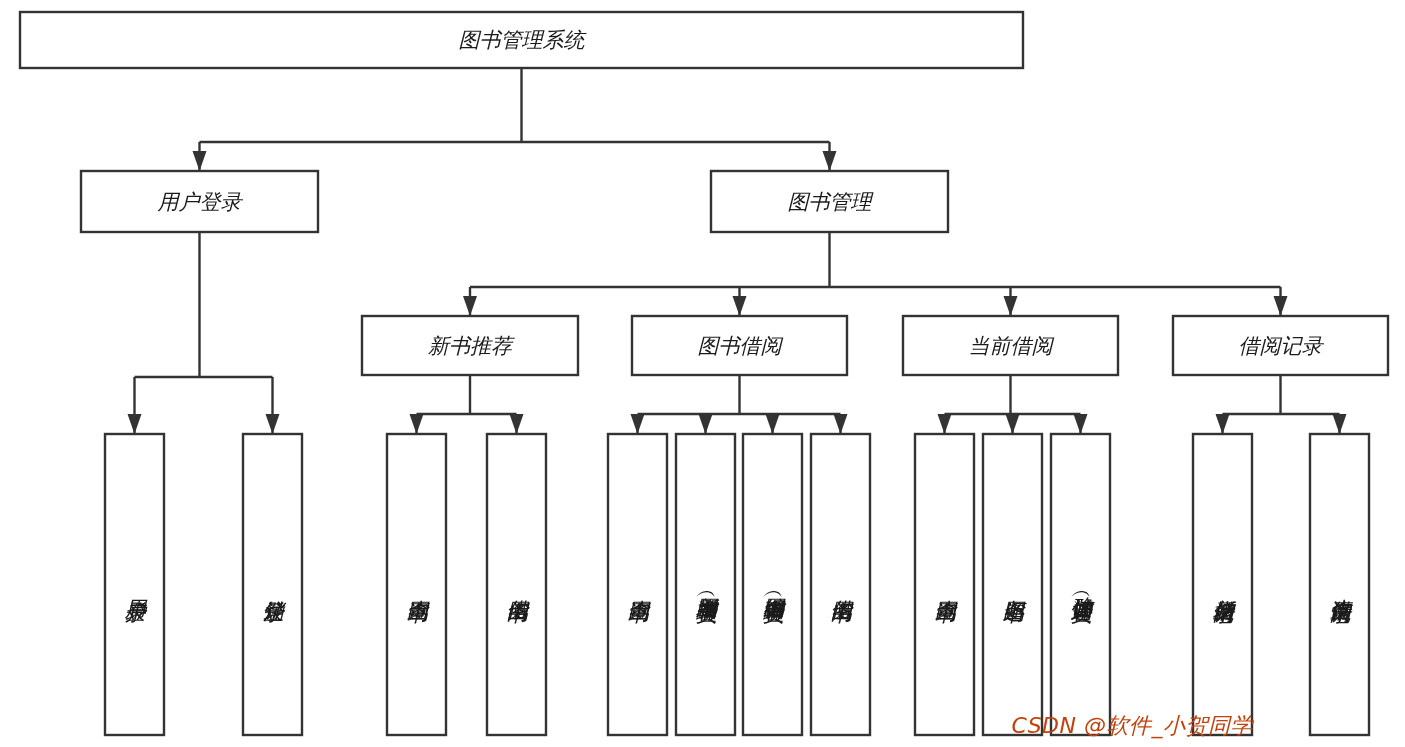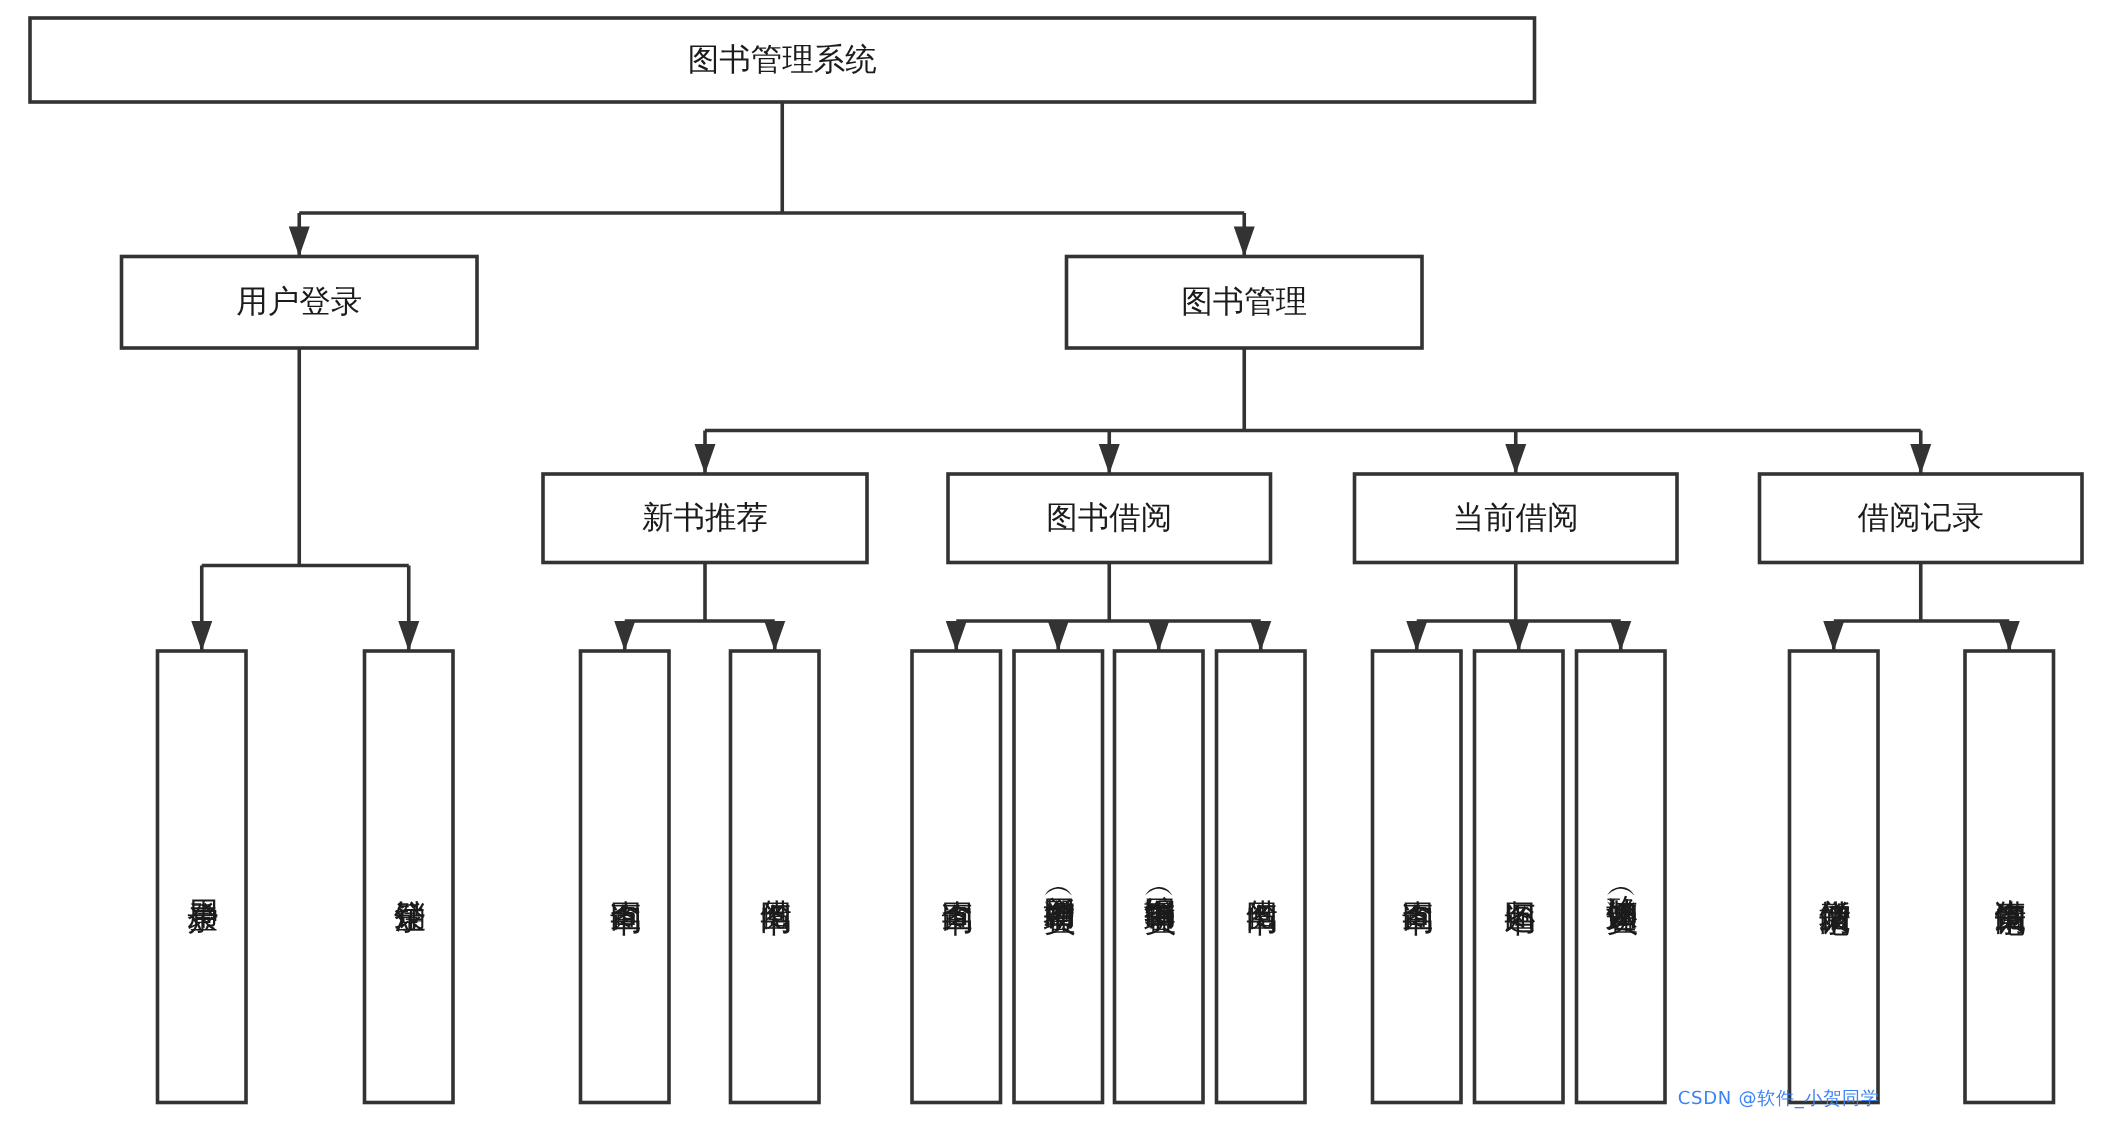--- a/index.html
+++ b/index.html
@@ -11,20 +11,21 @@
     width: 1405px;
     height: 747px;
     font-family: "DejaVu Sans", "Liberation Sans", sans-serif;
     overflow: hidden;
     position: relative;
   }
   #diagram-root {
     position: relative;
     width: 1267px;
     height: 747px;
+    font-style: italic;
   }
   svg#tree-svg {
     position: absolute;
     left: 0;
     top: 0;
     width: 1405px;
     height: 747px;
     display: block;
   }
   .node-box {
@@ -65,22 +66,22 @@
     color: #1b1b1b;
     letter-spacing: 1px;
     white-space: nowrap;
     text-align: center;
   }
   .watermark {
     position: absolute;
     right: 14px;
     bottom: 6px;
     font-family: "DejaVu Sans", "Liberation Sans", sans-serif;
-    font-size: 12px;
-    color: #3b82f6;
+    font-size: 22px;
+    color: #c2410c;
     letter-spacing: 0.5px;
     white-space: nowrap;
   }
 </style>
 </head>
 <body>
 
 <div id="diagram-root">
 
   <svg id="tree-svg" viewBox="0 0 1405 747">

